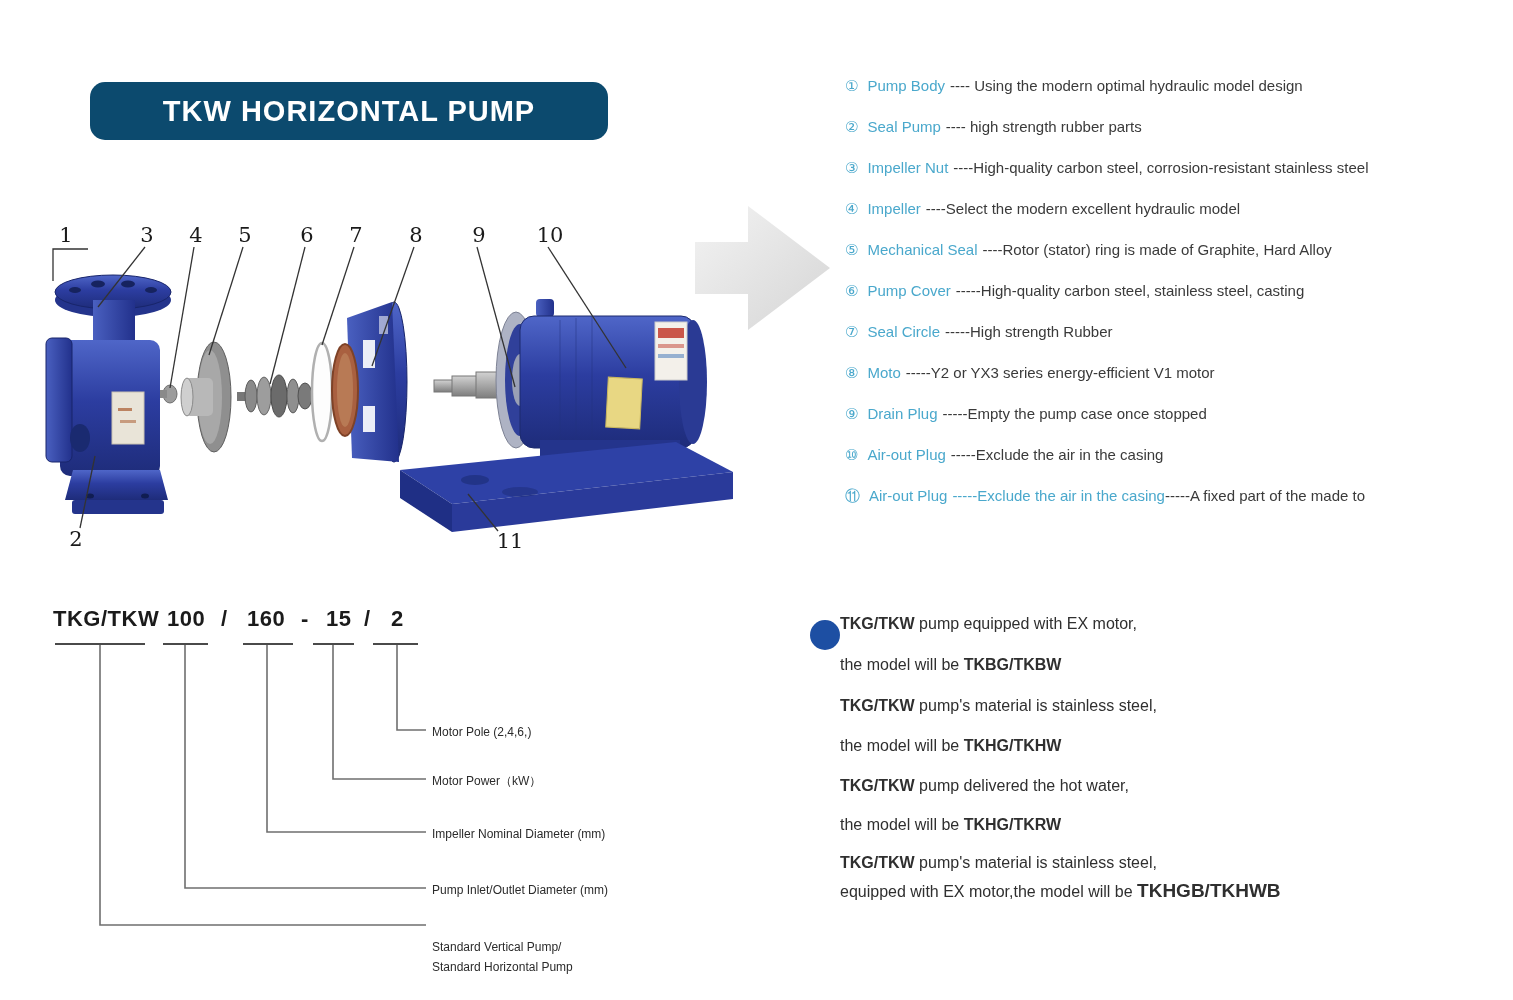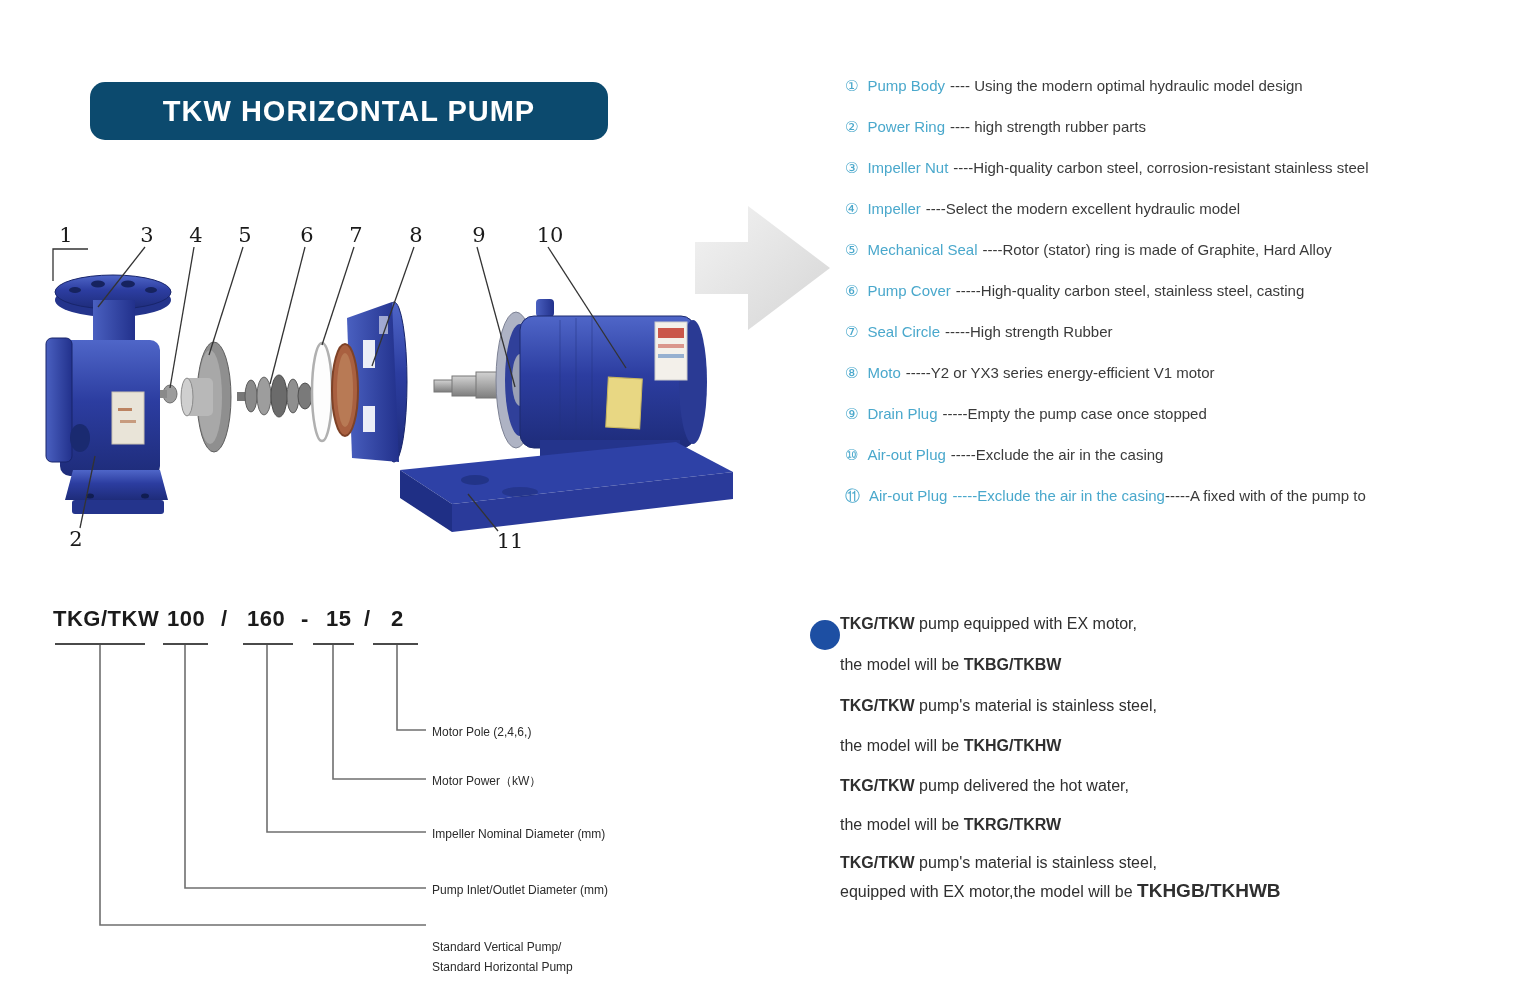--- a/index.html
+++ b/index.html
@@ -180,31 +180,31 @@
       <linearGradient id="arrowG" x1="0" y1="0" x2="1" y2="1">
         <stop offset="0" stop-color="#f3f3f3"></stop>
           <stop offset="1" stop-color="#d5d5d5"></stop>
       </linearGradient>
     </defs>
     <polygon points="5,44 58,44 58,8 140,70 58,132 58,96 5,96" fill="url(#arrowG)"></polygon>
   </svg>
 
   <ul class="parts">
     <li><span class="pnum">①</span><span class="pname">Pump Body</span><span class="pdesc">---- Using the modern optimal hydraulic model design</span></li>
-    <li><span class="pnum">②</span><span class="pname">Power Ring</span><span class="pdesc">---- high strength rubber parts</span></li>
+    <li><span class="pnum">②</span><span class="pname">Seal Pump</span><span class="pdesc">---- high strength rubber parts</span></li>
     <li><span class="pnum">③</span><span class="pname">Impeller Nut</span><span class="pdesc">----High-quality carbon steel, corrosion-resistant stainless steel</span></li>
     <li><span class="pnum">④</span><span class="pname">Impeller</span><span class="pdesc">----Select the modern excellent hydraulic model</span></li>
     <li><span class="pnum">⑤</span><span class="pname">Mechanical Seal</span><span class="pdesc">----Rotor (stator) ring is made of Graphite, Hard Alloy</span></li>
     <li><span class="pnum">⑥</span><span class="pname">Pump Cover</span><span class="pdesc">-----High-quality carbon steel, stainless steel, casting</span></li>
     <li><span class="pnum">⑦</span><span class="pname">Seal Circle</span><span class="pdesc">-----High strength Rubber</span></li>
     <li><span class="pnum">⑧</span><span class="pname">Moto</span><span class="pdesc">-----Y2 or YX3 series energy-efficient V1 motor</span></li>
     <li><span class="pnum">⑨</span><span class="pname">Drain Plug</span><span class="pdesc">-----Empty the pump case once stopped</span></li>
     <li><span class="pnum">⑩</span><span class="pname">Air-out Plug</span><span class="pdesc">-----Exclude the air in the casing</span></li>
     <li>
-      <span class="pnum">⑪</span><span class="pname">Air-out Plug</span><span class="pdesc-blue">-----Exclude the air in the casing</span><span class="pdesc">-----A fixed with of the pump to</span>
+      <span class="pnum">⑪</span><span class="pname">Air-out Plug</span><span class="pdesc-blue">-----Exclude the air in the casing</span><span class="pdesc">-----A fixed part of the made to</span>
     </li>
   </ul>
 
   <div>
     <span class="seg" style="left:53px;">TKG/TKW</span>
     <span class="seg" style="left:167px;">100</span>
     <span class="seg" style="left:221px;">/</span>
     <span class="seg" style="left:247px;">160</span>
     <span class="seg" style="left:301px;">-</span>
     <span class="seg" style="left:326px;">15</span>
@@ -238,19 +238,19 @@
   </div>
 
   <div class="notes">
     <div class="bullet"></div>
     <div class="nlines">
       <div class="nline mb22"><span class="b">TKG/TKW</span><span> pump equipped with EX motor,</span><span class="b"></span></div>
       <div class="nline mb22"><span class="b"></span><span>the model will be </span><span class="b">TKBG/TKBW</span></div>
       <div class="nline mb21"><span class="b">TKG/TKW</span><span> pump's material is stainless steel,</span><span class="b"></span></div>
       <div class="nline mb21"><span class="b"></span><span>the model will be </span><span class="b">TKHG/TKHW</span></div>
       <div class="nline mb20"><span class="b">TKG/TKW</span><span> pump delivered the hot water,</span><span class="b"></span></div>
-      <div class="nline mb19"><span class="b"></span><span>the model will be </span><span class="b">TKRG/TKRW</span></div>
+      <div class="nline mb19"><span class="b"></span><span>the model will be </span><span class="b">TKHG/TKRW</span></div>
       <div class="nline mb9"><span class="b">TKG/TKW</span><span> pump's material is stainless steel,</span><span class="b"></span></div>
       <div class="nline"><span class="b"></span><span>equipped with EX motor,the model will be </span><span class="big">TKHGB/TKHWB</span></div>
     </div>
   </div>
 
 </div>
 
 </body></html>

